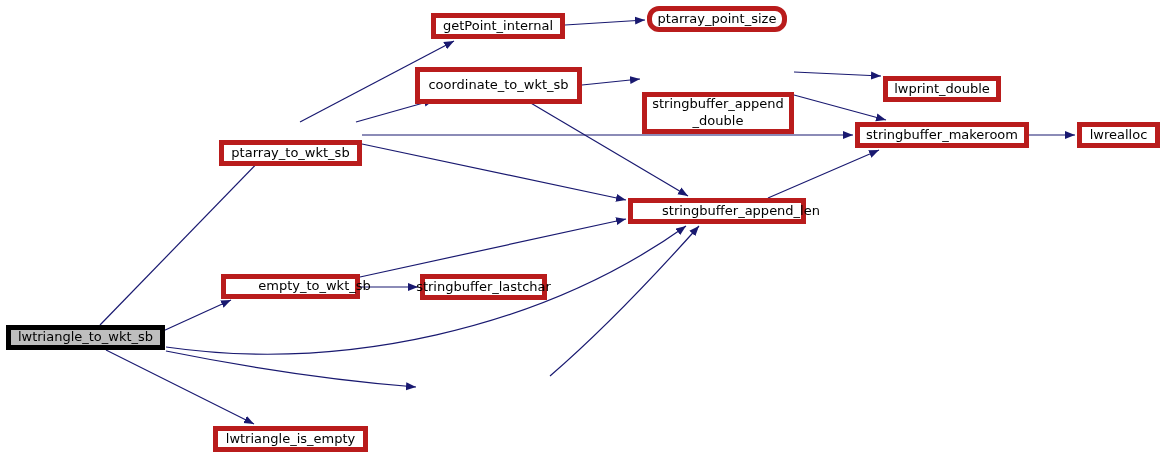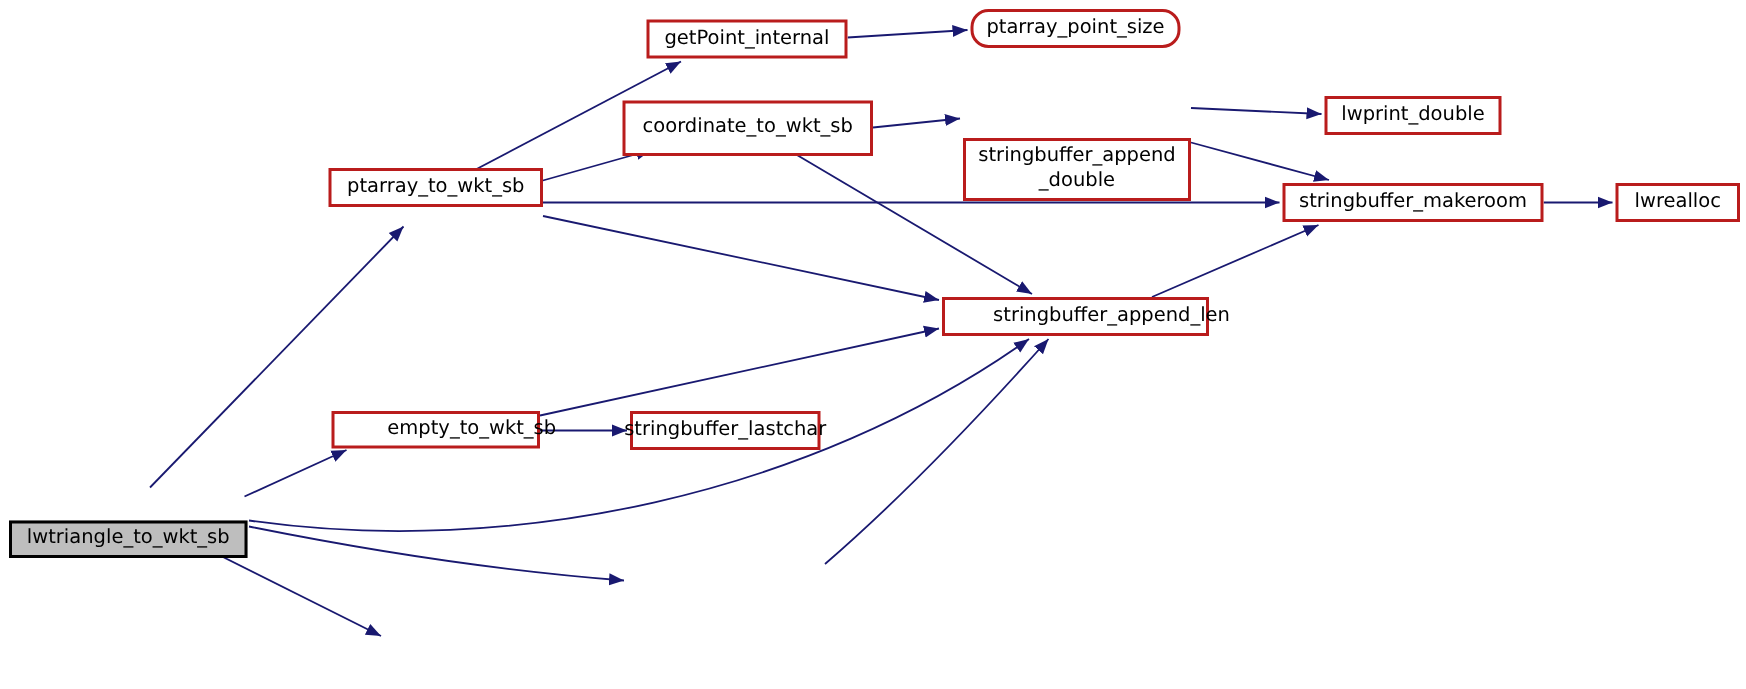--- a/index.html
+++ b/index.html
@@ -23,36 +23,35 @@
     height: 459px;
   }
   .edges-layer path.edge {
     fill: none;
     stroke-width: 1.2px;
   }
   .node {
     position: absolute;
     box-sizing: border-box;
     background: #ffffff;
-    border: 2px solid #b91c1c;
+    border: 5px solid #b91c1c;
     color: #000000;
     font-size: 13px;
     line-height: 1.3;
     display: flex;
     align-items: center;
     justify-content: center;
     text-align: center;
     white-space: pre;
     cursor: pointer;
   }
   .node.highlighted {
     background: #bebebe;
     border-color: #000000;
     cursor: default;
-    margin-top: 22px;
   }
 </style>
 </head>
 <body>
 
 <div class="stage">
     <svg class="edges-layer" width="1164" height="459" viewBox="0 0 1164 459">
       <defs>
         <marker id="arrowhead" viewBox="0 -4.5 11 9" refX="10" refY="0" markerWidth="11" markerHeight="9" orient="auto" markerUnits="userSpaceOnUse">
           <path d="M0,-4 L10,0 L0,4 z" fill="#191970"></path>
@@ -72,25 +71,26 @@
       <path class="edge" d="M524,99 L688,196" stroke="#191970" marker-end="url(#arrowhead)"></path>
       <path class="edge" d="M794,72 L881,76" stroke="#191970" marker-end="url(#arrowhead)"></path>
       <path class="edge" d="M794,95 L886,120" stroke="#191970" marker-end="url(#arrowhead)"></path>
       <path class="edge" d="M1029,135 L1075,135" stroke="#191970" marker-end="url(#arrowhead)"></path>
       <path class="edge" d="M768,198 L879,150" stroke="#191970" marker-end="url(#arrowhead)"></path>
       <path class="edge" d="M360,287 L418,287" stroke="#191970" marker-end="url(#arrowhead)"></path>
       <path class="edge" d="M360,277 L626,219" stroke="#191970" marker-end="url(#arrowhead)"></path>
       <path class="edge" d="M550,376 Q615,320 699,226" stroke="#191970" marker-end="url(#arrowhead)"></path>
     </svg>
     <div class="node highlighted" style="left: 6px; top: 325px; width: 159px; height: 25px;">lwtriangle_to_wkt_sb</div>
-    <div class="node" style="left: 219px; top: 112px; width: 143px; height: 26px;">ptarray_to_wkt_sb</div>
+    <div class="node" style="left: 219px; top: 140px; width: 143px; height: 26px;">ptarray_to_wkt_sb</div>
     <div class="node" style="left: 431px; top: 13px; width: 134px; height: 26px;">getPoint_internal</div>
     <div class="node" style="left: 647px; top: 6px; width: 140px; height: 26px; border-radius: 12px;">ptarray_point_size</div>
     <div class="node" style="left: 415px; top: 67px; width: 167px; height: 37px;">coordinate_to_wkt_sb</div>
     <div class="node" style="left: 642px; top: 56px; width: 152px; height: 42px; margin-top: 36px;">stringbuffer_append
 _double</div>
-    <div class="node" style="left: 883px; top: 64px; width: 118px; height: 26px;">lwprint_double</div>
+    <div class="node" style="left: 883px; top: 76px; width: 118px; height: 26px;">lwprint_double</div>
     <div class="node" style="left: 1077px; top: 122px; width: 83px; height: 26px;">lwrealloc</div>
     <div class="node" style="left: 855px; top: 122px; width: 174px; height: 26px;">stringbuffer_makeroom</div>
     <div class="node" style="left: 628px; top: 198px; width: 178px; height: 26px; padding-left: 48px;">stringbuffer_append_len</div>
     <div class="node" style="left: 221px; top: 274px; width: 139px; height: 25px; padding-left: 48px;">empty_to_wkt_sb</div>
     <div class="node" style="left: 420px; top: 274px; width: 127px; height: 26px;">stringbuffer_lastchar</div>
+    <div class="node" style="left: 213px; top: 426px; width: 155px; height: 26px;">lwtriangle_is_empty</div>
   </div>
 
 </body></html>

